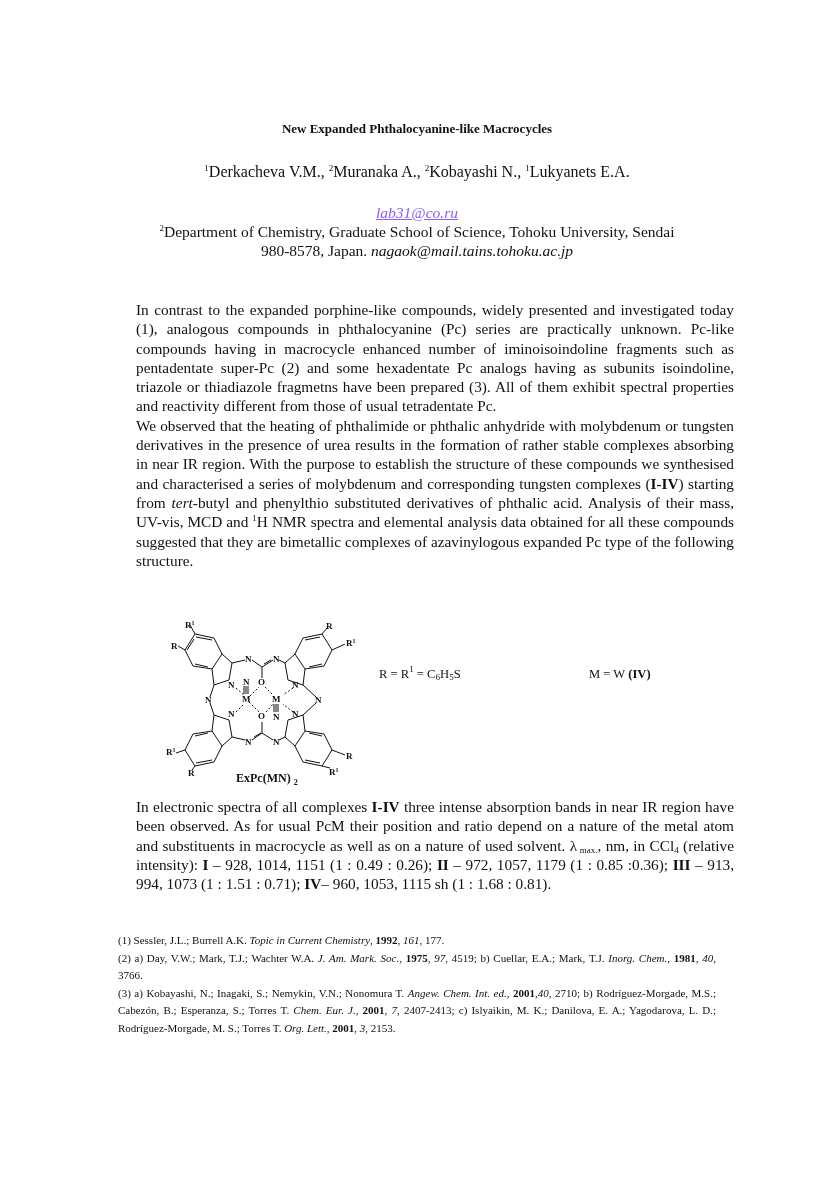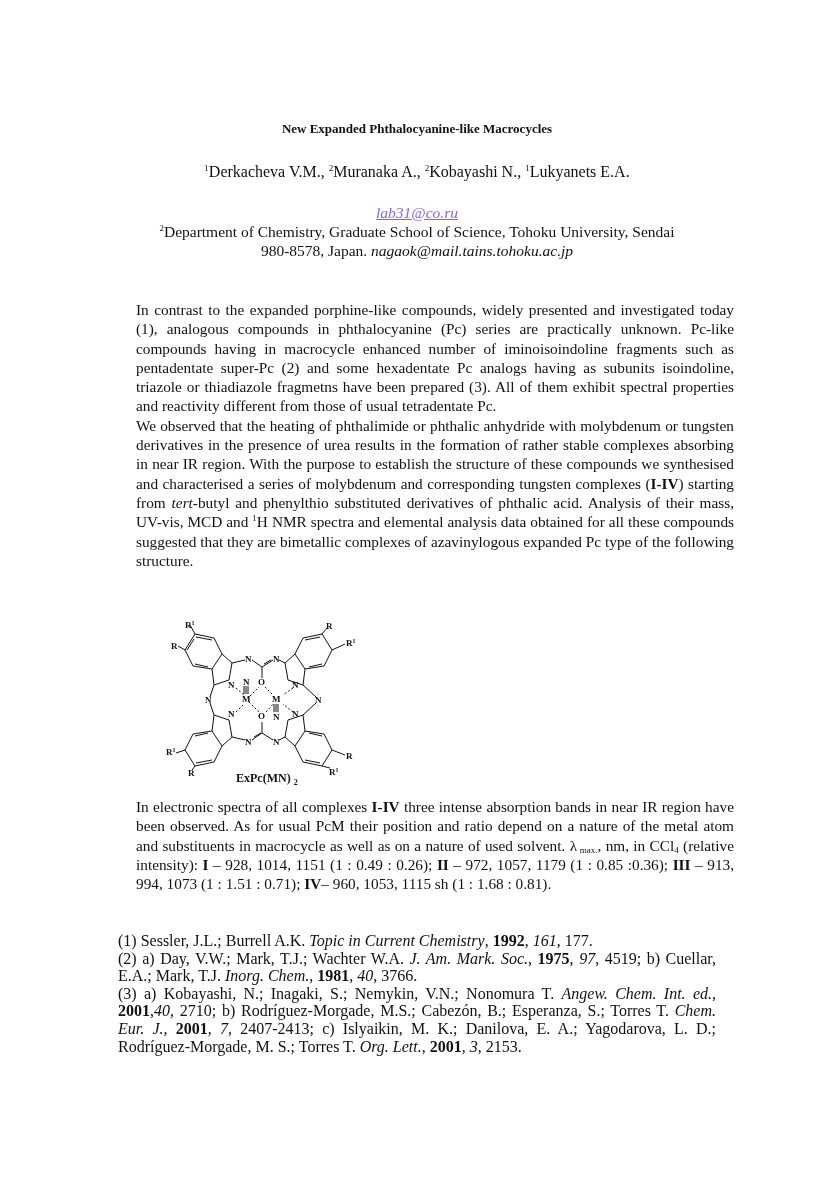--- a/index.html
+++ b/index.html
@@ -8,21 +8,21 @@
   .abs { position: absolute; }
   .title { top: 121px; left: 0; width: 834px; text-align: center; font-weight: bold; font-size: 13px; }
   .authors { top: 163px; left: 0; width: 834px; text-align: center; font-size: 16px; }
   .aff { left: 0; width: 834px; text-align: center; font-size: 15.5px; line-height: 19px; }
   .aff1 { top: 203px; }
   sup { font-size: 9px; vertical-align: 6px; line-height: 0; }
   sub { font-size: 9px; vertical-align: -2px; line-height: 0; }
   .para { left: 104px; width: 598px; font-size: 15.3px; line-height: 19.3px; text-align: justify; margin-left: 32px; }
   .p1 { top: 300px; }
   .p3 { top: 797px; }
-  .refs { left: 118px; width: 598px; top: 932px; font-size: 16px; line-height: 17.6px; text-align: justify; }
+  .refs { left: 118px; width: 598px; top: 932px; font-size: 11px; line-height: 17.6px; text-align: justify; }
   .legend { left: 379px; top: 667px; font-size: 12.6px; line-height: 15.6px; }
   .legend .col { display: inline-block; vertical-align: top; }
   .c1 { width: 110px; } .c2 { width: 100px; }
   a.email { color: #8b5cf6; }
   svg text { font-family: "Liberation Serif", serif; font-weight: bold; fill: #111; }
   .lbl { font-size: 9px; }
   .cap { font-size: 12px; }
 </style>
 </head>
 <body>
@@ -142,20 +142,21 @@
     <text x="273" y="745">N</text>
     <text x="166" y="755"><tspan>R</tspan><tspan font-size="6" dy="-3">1</tspan></text>
     <text x="188" y="776">R</text>
     <text x="346" y="759">R</text>
     <text x="329" y="775"><tspan>R</tspan><tspan font-size="6" dy="-3">1</tspan></text>
   </g>
   <text class="cap" x="236" y="782"><tspan>ExPc(MN)</tspan><tspan font-size="8" dx="3" dy="3">2</tspan></text>
 </svg>
 
 <div class="abs legend">
+  <div><span class="col c1"><span>R = R</span><sup>1</sup><span> = C</span><sub>6</sub><span>H</span><sub>5</sub><span>S</span></span><span class="col c2"></span><span class="col"><span>M = W</span> <b>(IV)</b></span></div>
 </div>
 
 <div class="abs para p3">
   <span>In electronic spectra of all complexes </span><b>I-IV</b><span> three intense absorption bands in near IR region have been observed. As for usual PcM their position and ratio depend on a nature of the metal atom and substituents in macrocycle as well as on a nature of used solvent. λ</span><sub> max.</sub><span>, nm, in CCl</span><sub>4</sub><span> (relative intensity): </span><b>I</b><span> – 928, 1014, 1151 (1 : 0.49 : 0.26); </span><b>II</b><span> – 972, 1057, 1179 (1 : 0.85 :0.36); </span><b>III</b><span> – 913, 994, 1073 (1 : 1.51 : 0.71); </span><b>IV</b><span>– 960, 1053, 1115 sh (1 : 1.68 : 0.81).</span>
 </div>
 
 <div class="abs refs">
   <div><span>(1) Sessler, J.L.; Burrell A.K. </span><i>Topic in Current Chemistry</i><span>, </span><b>1992</b><span>, </span><i>161</i><span>, 177.</span></div>
   <div><span>(2) a) Day, V.W.; Mark, T.J.; Wachter W.A. </span><i>J. Am. Mark. Soc.</i><span>, </span><b>1975</b><span>, </span><i>97</i><span>, 4519; b) Cuellar, E.A.; Mark, T.J. </span><i>Inorg. Chem.</i><span>, </span><b>1981</b><span>, </span><i>40</i><span>, 3766.</span></div>
   <div><span>(3) a) Kobayashi, N.; Inagaki, S.; Nemykin, V.N.; Nonomura T. </span><i>Angew. Chem. Int. ed.</i><span>, </span><b>2001</b><span>,</span><i>40</i><span>, 2710; b) Rodríguez-Morgade, M.S.; Cabezón, B.; Esperanza, S.; Torres T. </span><i>Chem. Eur. J.</i><span>, </span><b>2001</b><span>, </span><i>7</i><span>, 2407-2413; c) Islyaikin, M. K.; Danilova, E. A.; Yagodarova, L. D.; Rodríguez-Morgade, M. S.; Torres T. </span><i>Org. Lett.</i><span>, </span><b>2001</b><span>, </span><i>3</i><span>, 2153.</span></div>

